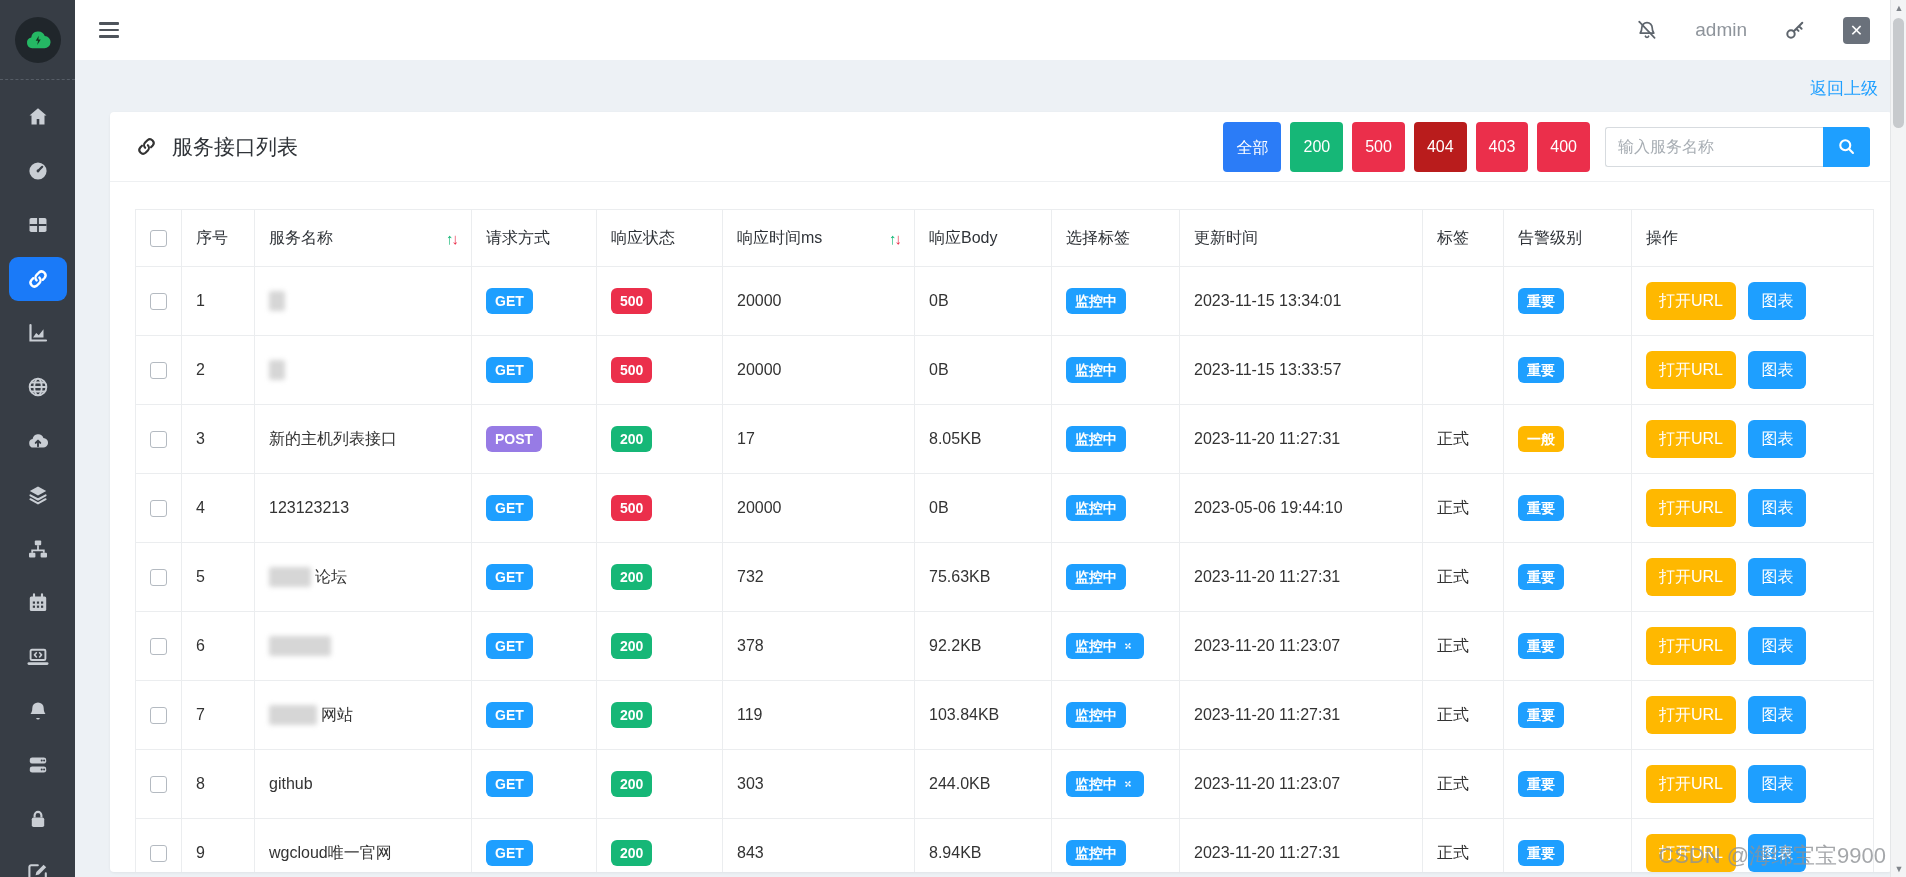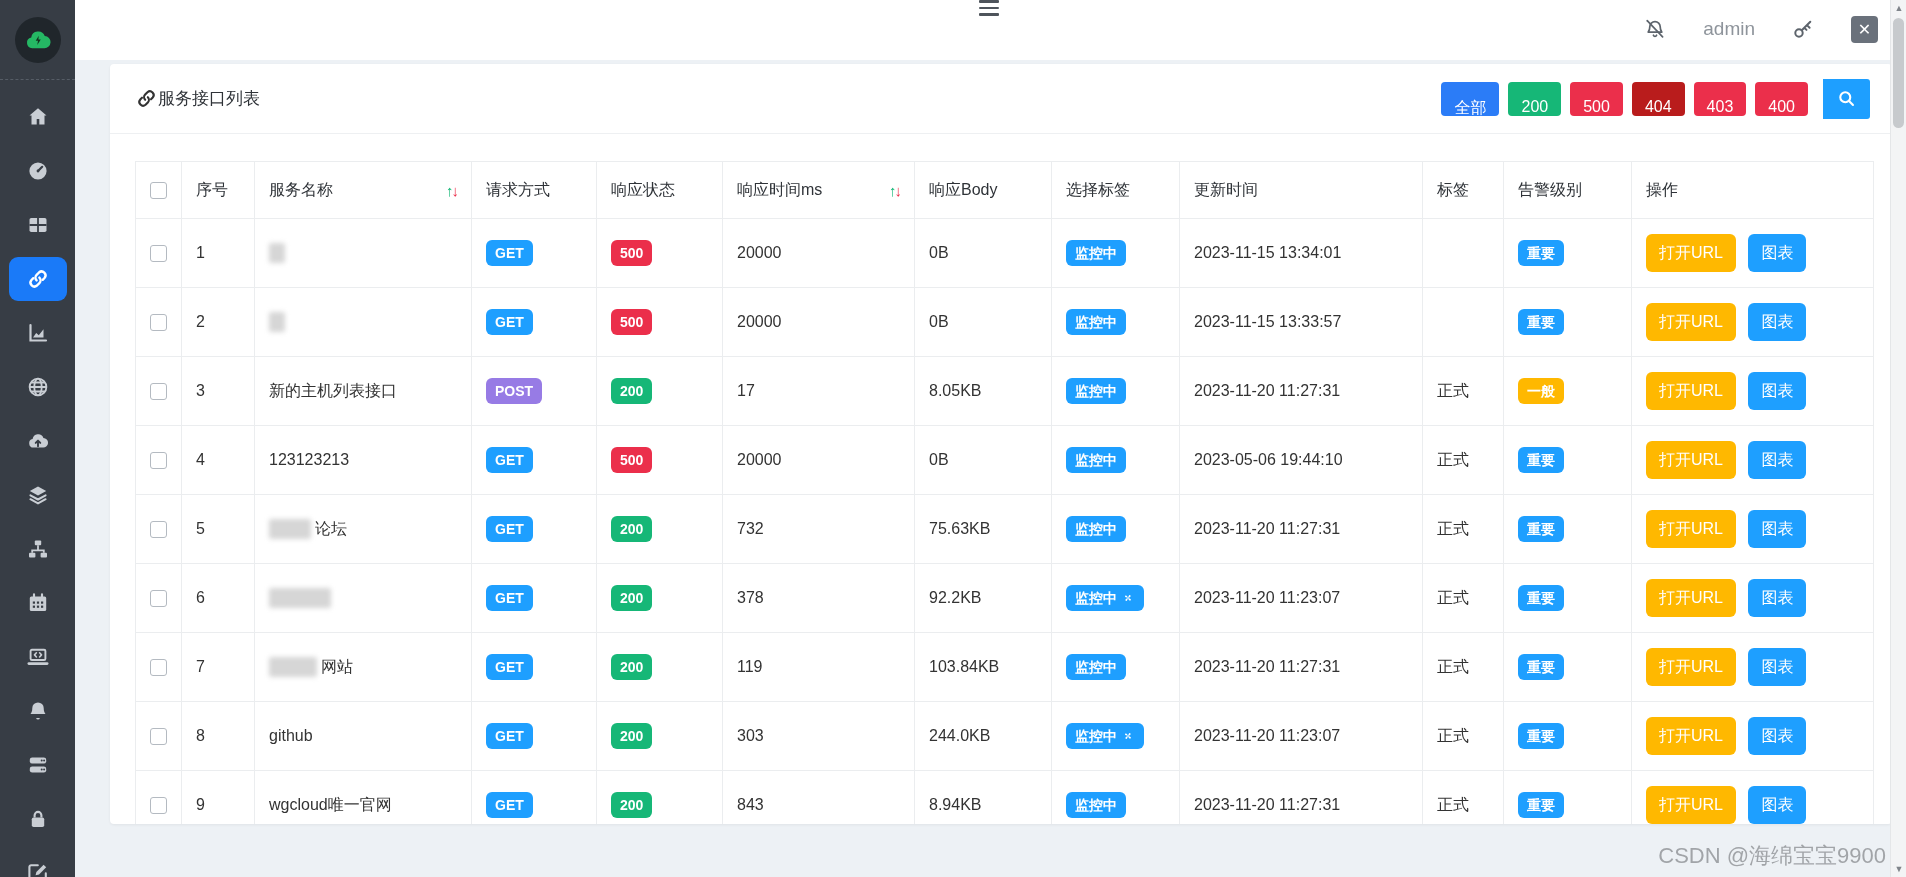--- a/index.html
+++ b/index.html
@@ -10,39 +10,39 @@
   .sidebar { position:absolute; left:0; top:0; width:75px; height:877px; background:#373d45; z-index:30; }
   .logo-wrap { height:80px; display:flex; align-items:center; justify-content:center; border-bottom:1px dashed #565d66; }
   .logo-circle { width:46px; height:46px; border-radius:50%; background:#20262b; display:flex; align-items:center; justify-content:center; }
   .side-nav { padding-top:10px; }
   .side-item { width:75px; height:54px; display:flex; align-items:center; justify-content:center; color:#c9ced4; cursor:pointer; }
   .side-item .icon { width:24px; height:24px; }
   .side-item.active .pill { background:#1a7af8; width:58px; height:44px; border-radius:9px; display:flex; align-items:center; justify-content:center; color:#fff; }
   .pill { display:flex; align-items:center; justify-content:center; }
 
   
-  .navbar { position:absolute; left:75px; top:0; right:0; height:60px; background:#fff; display:flex; align-items:center; padding:0 28px 0 24px; z-index:20;flex-direction:column; }
+  .navbar { position:absolute; left:75px; top:0; right:0; height:60px; background:#fff; display:flex; align-items:center; padding:0 36px 0 24px; z-index:20; }
   .hamburger { display:flex; flex-direction:column; gap:4px; cursor:pointer; }
   .hamburger span { display:block; width:20px; height:2.5px; background:#4e545b; border-radius:1px; }
   .nav-right { margin-left:auto; display:flex; align-items:center; gap:36px; }
   .nav-ic { width:24px; height:24px; color:#5d646c; cursor:pointer; }
   .nav-user { font-size:19px; color:#8e949b; cursor:pointer; }
   .logout-btn { width:27px; height:27px; background:#6a717b; border-radius:4px; color:#fff; font-size:16px; font-weight:bold; display:flex; align-items:center; justify-content:center; cursor:pointer; }
 
   
   .content { position:absolute; left:75px; top:64px; right:0; bottom:0; background:#edf1f5; }
   .back-row { height:48px; display:flex; align-items:center; justify-content:flex-end; padding-right:28px; }
   .back-link { color:#1e9fff; font-size:17px; text-decoration:none; cursor:pointer; }
   .card { margin:0 14px 0 35px; background:#fff; border-radius:4px; box-shadow:0 1px 3px rgba(0,0,0,.06); height:760px; overflow:hidden; }
   .card-header { height:70px; display:flex; align-items:center; padding:0 22px 0 25px; border-bottom:1px solid #eef0f2; }
-  .card-title { display:flex; align-items:center; gap:0; font-size:17px; color:#2f3338; }
+  .card-title { display:flex; align-items:center; gap:14px; font-size:21px; color:#2f3338; }
   .card-title .icon { width:23px; height:23px; color:#333; }
 
   .controls { margin-left:auto; display:flex; align-items:center; gap:9px; }
-  .btn-filter { height:34px; padding:16px 13px; border:none; border-radius:4px; color:#fff; font-size:16px; cursor:pointer; }
+  .btn-filter { height:50px; padding:16px 13px; border:none; border-radius:4px; color:#fff; font-size:16px; cursor:pointer; }
   .tag-select { position:relative; width:172px; height:40px; border:1px solid #c9ced3; border-radius:3px; background:#fff; display:flex; align-items:center; padding:0 30px 0 12px; font-size:16px; color:#4a4f54; margin-left:6px; cursor:pointer; }
   .tag-select .chev { position:absolute; right:10px; top:15px; width:9px; height:9px; border-right:2px solid #555; border-bottom:2px solid #555; transform:rotate(45deg) translateY(-2px); }
   .search-group { display:flex; margin-left:6px; }
   .search-input { width:218px; height:40px; border:1px solid #d7dbdf; border-right:none; border-radius:3px 0 0 3px; padding:0 12px; font-size:16px; color:#333; outline:none; }
   .search-input::placeholder { color:#a7adb3; }
   .search-btn { width:47px; height:40px; background:#1e9fff; border:none; border-radius:0 3px 3px 0; display:flex; align-items:center; justify-content:center; cursor:pointer; }
   .search-btn svg { width:21px; height:21px; }
 
   
   .table-wrap { padding:27px 18px 0 25px; }
@@ -249,39 +249,43 @@
     <span class="nav-user">admin</span>
     <svg class="nav-ic" viewBox="0 0 24 24" fill="none" stroke="currentColor" stroke-width="2" stroke-linecap="round" stroke-linejoin="round">
       <circle cx="8" cy="16" r="3.7"></circle>
       <path d="M10.8 13.2L19.3 4.7M15.9 8.1l2.7 2.7M13.3 10.7l2.2 2.2"></path>
     </svg>
     <div class="logout-btn">✕</div>
   </div>
 </header>
 
 <main class="content">
+  <div class="back-row">
+    <a class="back-link">返回上级</a>
+  </div>
 
   <section class="card">
     <div class="card-header">
       <div class="card-title">
         <svg class="icon" viewBox="0 0 24 24" fill="none" stroke="currentColor" stroke-width="2.2" stroke-linecap="round" stroke-linejoin="round">
           <path d="M10.6 13.4a3.9 3.9 0 0 1 0-5.5l2.4-2.4a3.9 3.9 0 0 1 5.5 5.5l-1.8 1.8"></path>
           <path d="M13.4 10.6a3.9 3.9 0 0 1 0 5.5l-2.4 2.4a3.9 3.9 0 0 1-5.5-5.5l1.8-1.8"></path>
         </svg>
         <span>服务接口列表</span>
       </div>
       <div class="controls" id="filter-controls">
           <button class="btn-filter" style="background:#2b7cf7">全部</button>
           <button class="btn-filter" style="background:#16b777">200</button>
           <button class="btn-filter" style="background:#eb2f4b">500</button>
           <button class="btn-filter" style="background:#b91c1c">404</button>
           <button class="btn-filter" style="background:#eb2f4b">403</button>
           <button class="btn-filter" style="background:#eb2f4b">400</button>
 
         <div class="search-group">
+          <input class="search-input" type="text" placeholder="输入服务名称" style="">
           <button class="search-btn">
             <svg viewBox="0 0 24 24" fill="none" stroke="#fff" stroke-width="2.4" stroke-linecap="round">
               <circle cx="10.6" cy="10.6" r="5.7"></circle>
               <path d="M14.9 14.9L19.4 19.4"></path>
             </svg>
           </button>
         </div>
       </div>
     </div>
 

